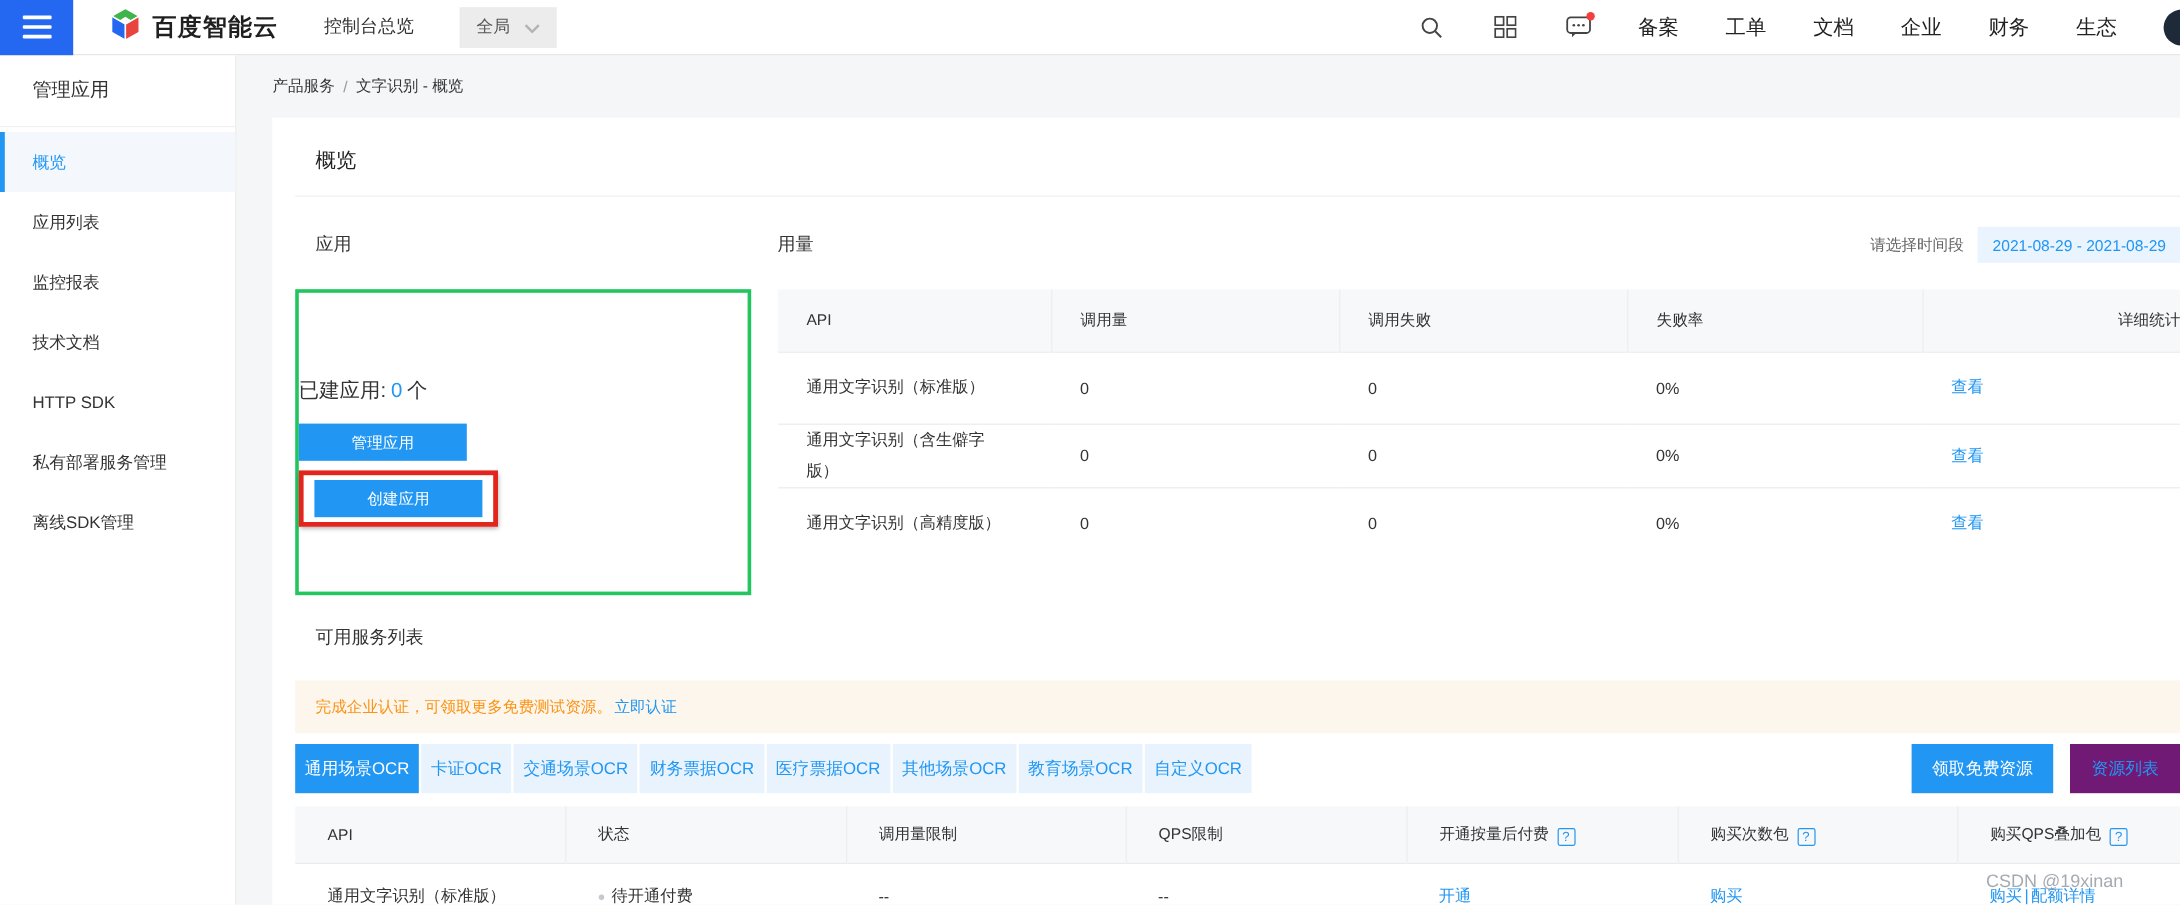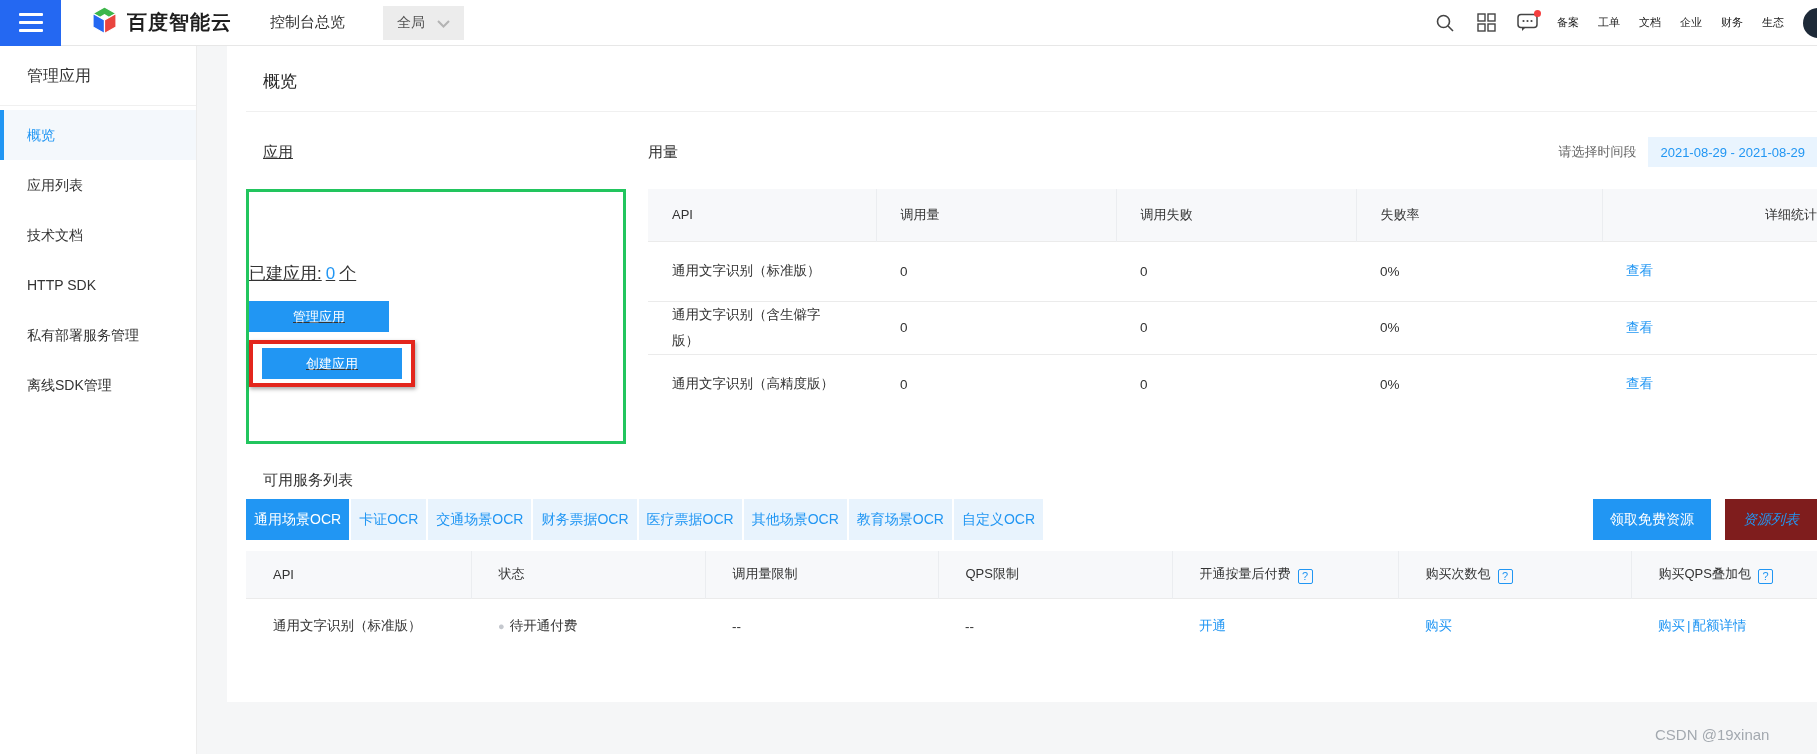--- a/index.html
+++ b/index.html
@@ -7,21 +7,21 @@
   body { font-family:"Liberation Sans","DejaVu Sans",sans-serif; background:#f5f6f7; color:#333; position:relative; }
 
   
   .navbar { height:46px; background:#fff; border-bottom:1px solid #e7e7e7; display:flex; align-items:center; position:relative; z-index:3; }
   .hamburger { width:61px; height:46px; background:#2468f2; display:flex; flex-direction:column; align-items:center; justify-content:center; gap:5px; cursor:pointer; flex-shrink:0; }
   .hamburger span { display:block; width:24px; height:3px; background:#fff; border-radius:1px; }
   .logo { display:flex; align-items:center; gap:9px; margin-left:30px; cursor:pointer;justify-content:space-between; }
   .brand { font-size:20px; font-weight:bold; color:#1f1f1f; letter-spacing:1px; }
   .console-link { margin-left:38px; font-size:15px; color:#333; cursor:pointer; }
   .scope-select { margin-left:38px; height:34px; background:#ececec; display:flex; align-items:center; gap:12px; padding:0 14px; font-size:14px; color:#555; cursor:pointer; }
-  .nav-right { margin-left:auto; display:flex; align-items:center; gap:19px; font-size:11px; color:#222; }
+  .nav-right { margin-left:auto; display:flex; align-items:center; gap:39px; font-size:17px; color:#222; }
   .nav-ico { width:22px; height:22px; display:flex; align-items:center; justify-content:center; cursor:pointer; position:relative; }
   .red-dot { position:absolute; top:-2px; right:-3px; width:7px; height:7px; border-radius:50%; background:#f53f3f; }
   .nav-text { cursor:pointer; white-space:nowrap; }
   .avatar { width:30px; height:30px; border-radius:50%; background:#1e2a38; flex-shrink:0; margin-right:-16px; cursor:pointer; }
 
   
   .layout { display:flex; height:708px; }
   .sidebar { width:197px; background:#fff; border-right:1px solid #ececec; flex-shrink:0; }
   .sidebar-title { height:60px; line-height:60px; padding-left:27px; font-size:16px; color:#333; border-bottom:1px solid #f0f0f0; }
   .menu { padding-top:4px; }
@@ -32,21 +32,21 @@
   .breadcrumb { height:52px; display:flex; align-items:center; gap:7px; padding-left:30px; font-size:13px; color:#333; }
   .crumb-sep { color:#999; }
 
   .card { margin-left:30px; height:656px; background:#fff; overflow:hidden; padding-left:19px; }
   .page-title { font-size:17px; color:#222; padding:24px 0 18px 17px; }
   .card-divider { border-bottom:1px solid #f0f0f0; }
 
   
   .sections { display:flex; padding-top:30px; }
   .section-heading { font-size:15px; color:#333; padding-left:17px; line-height:20px; }
-  .app-col { width:380px; flex-shrink:0;text-decoration:underline; }
+  .app-col { width:380px; flex-shrink:0; }
   .app-box { margin-top:27px; width:380px; height:255px; border:3px solid #22c55e; display:flex; flex-direction:column; align-items:flex-start; }
   .app-count { margin-top:70px; font-size:17px; color:#333; }
   .app-count .num { color:#2196f3; padding:0 4px; }
   .btn-primary { width:140px; height:31px; background:#2196f3; color:#fff; font-size:13px; border:none; display:flex; align-items:center; justify-content:center; cursor:pointer; }
   .manage-btn { margin-top:16px; }
   .red-frame { margin-top:8px; border:4px solid #e3261d; padding:4px 9px; box-shadow:1px 2px 4px rgba(0,0,0,.35); }
 
   .usage-col { flex:1; min-width:0; margin-left:22px; }
   .usage-head { display:flex; align-items:center; height:20px; }
   .time-label { margin-left:auto; font-size:13px; color:#666; margin-right:12px; white-space:nowrap; }
@@ -67,21 +67,21 @@
 
   
   .services-heading { margin-top:22px; font-size:15px; color:#333; padding-left:17px; line-height:20px; }
   .notice-bar { margin-top:25px; background:#fdf6ec; padding:13px 17px; font-size:13px; color:#fa9214; }
   .notice-bar a.link { margin-left:2px; }
 
   .tabs-row { margin-top:9px; display:flex; align-items:stretch; height:41px; }
   .tab { display:flex; align-items:center; padding:0 8px; font-size:14px; background:#e8f3fd; color:#2196f3; margin-right:2px; cursor:pointer; white-space:nowrap; }
   .tab.active { background:#2196f3; color:#fff; }
   .free-btn { margin-left:auto; display:flex; align-items:center; padding:0 17px; background:#2196f3; color:#fff; font-size:14px; cursor:pointer; white-space:nowrap; }
-  .res-tab { margin-left:14px; display:flex; align-items:center; padding:0 18px; background:#7f1d1d; color:#2196f3; font-size:14px; cursor:pointer; white-space:nowrap;font-style:italic; }
+  .res-tab { margin-left:14px; display:flex; align-items:center; padding:0 18px; background:#701a75; color:#2196f3; font-size:14px; cursor:pointer; white-space:nowrap; }
 
   .svc-table-wrap { margin-top:11px; }
   .svc-table thead th { height:47px; background:#f7f8fa; font-size:13px; color:#333; text-align:left; font-weight:normal; padding-left:27px; border-right:1px solid #ebedf0; }
   .svc-table thead th:last-child { border-right:none; }
   .svc-table td { height:56px; font-size:13.5px; color:#333; text-align:left; padding-left:27px; border-top:1px solid #ebebeb; }
   .help-box { display:inline-flex; align-items:center; justify-content:center; width:15px; height:15px; border:1px solid #2196f3; border-radius:2px; color:#2196f3; font-size:11px; margin-left:7px; vertical-align:-2px; cursor:pointer; }
   .status-cell { color:#c0c4cc; }
   .status-dot { color:#c5c8ce; font-size:11px; margin-right:5px; }
   .pipe-sep { color:#2196f3; padding:0 2px; }
 
@@ -151,28 +151,34 @@
   </div>
 </div>
 
 <div class="layout">
 
   <div class="sidebar">
     <div class="sidebar-title">管理应用</div>
     <div class="menu">
       <div class="menu-item active">概览</div>
       <div class="menu-item">应用列表</div>
+      <div class="menu-item">监控报表</div>
       <div class="menu-item">技术文档</div>
       <div class="menu-item">HTTP SDK</div>
       <div class="menu-item">私有部署服务管理</div>
       <div class="menu-item">离线SDK管理</div>
     </div>
   </div>
 
   <div class="content">
+    <div class="breadcrumb">
+      <span>产品服务</span>
+      <span class="crumb-sep">/</span>
+      <span>文字识别 - 概览</span>
+    </div>
 
     <div class="card">
       <div class="page-title">概览</div>
       <div class="card-divider"></div>
 
       <div class="sections">
 
         <div class="app-col">
           <div class="section-heading">应用</div>
           <div class="app-box">
@@ -233,20 +239,23 @@
                   <td><a class="link">查看</a></td>
                 </tr>
               </tbody>
             </table>
           </div>
         </div>
       </div>
 
       <div class="services-heading">可用服务列表</div>
 
+      <div class="notice-bar">
+        <span>完成企业认证，可领取更多免费测试资源。</span><a class="link">立即认证</a>
+      </div>
 
       <div class="tabs-row">
         <div class="tab active">通用场景OCR</div>
         <div class="tab">卡证OCR</div>
         <div class="tab">交通场景OCR</div>
         <div class="tab">财务票据OCR</div>
         <div class="tab">医疗票据OCR</div>
         <div class="tab">其他场景OCR</div>
         <div class="tab">教育场景OCR</div>
         <div class="tab">自定义OCR</div>

